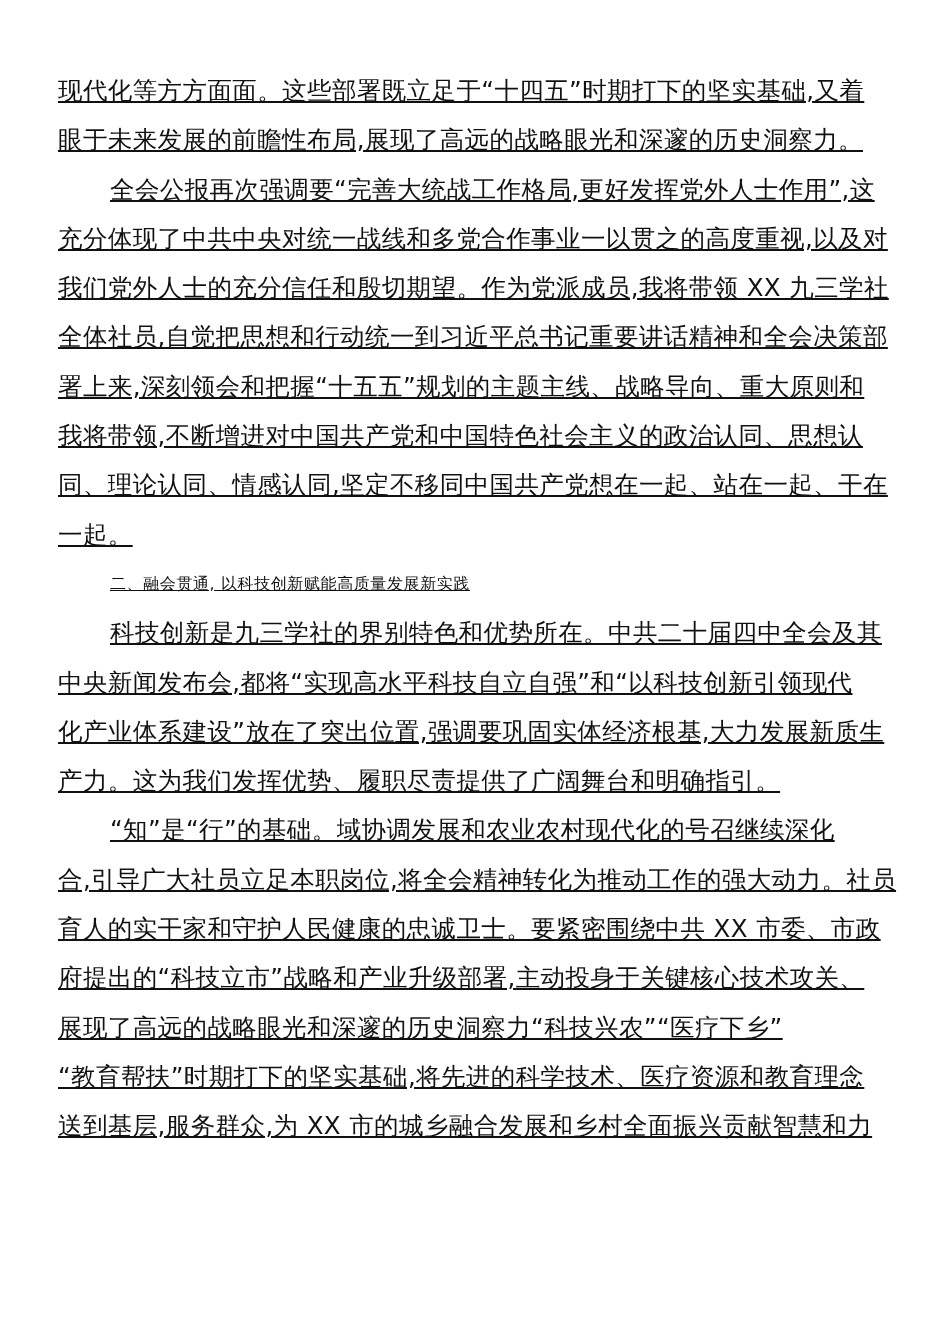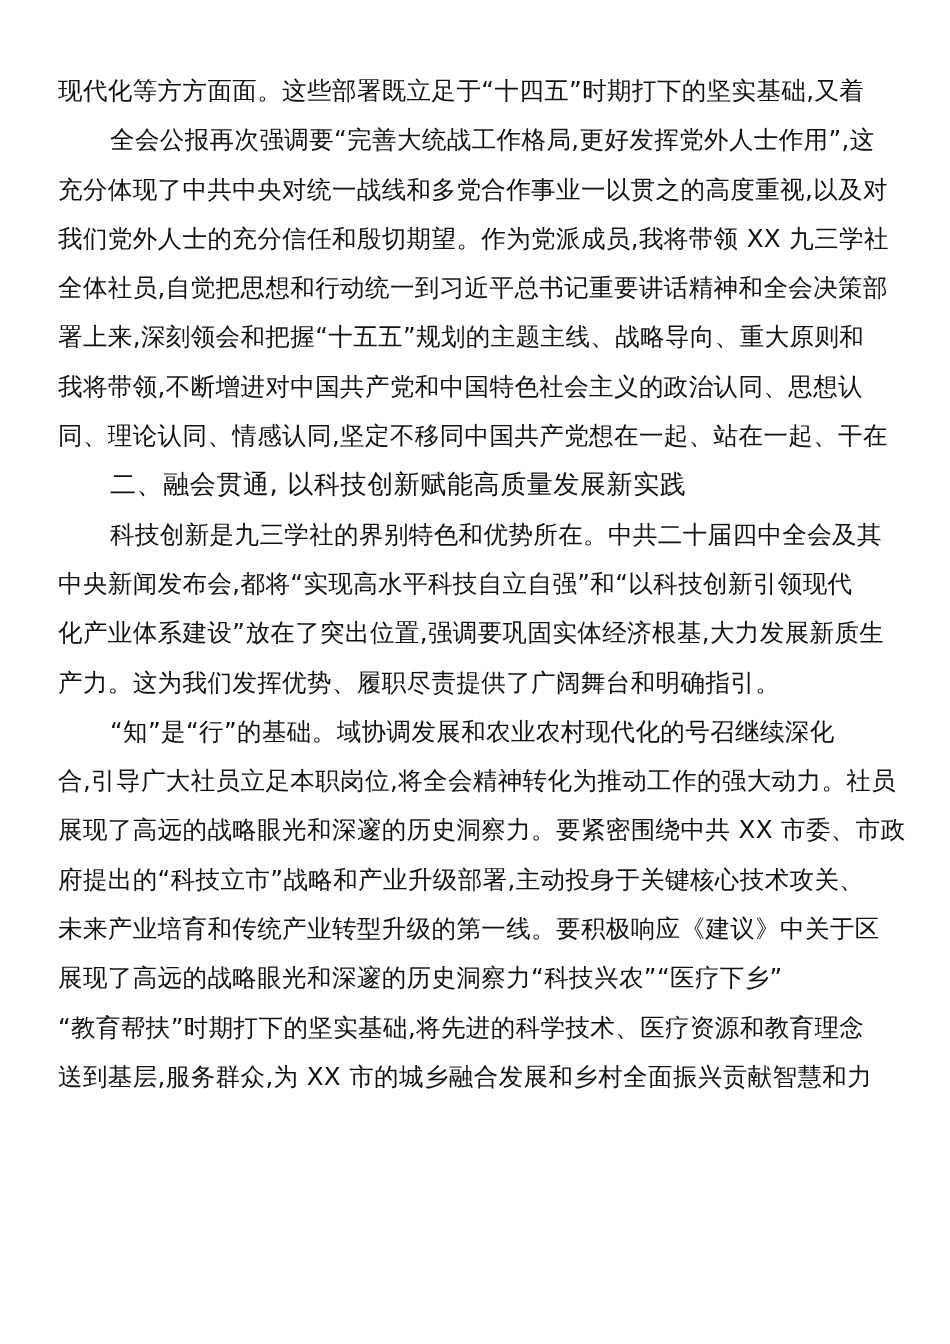--- a/index.html
+++ b/index.html
@@ -13,55 +13,57 @@
       overflow: hidden;
       position: relative;
     }
     .page {
       position: absolute;
       left: 58px;
       top: 66px;
       width: 834px;
       color: #111111;
       font-family: "DejaVu Sans", sans-serif;
+      text-decoration: underline;
     }
     .line {
       height: 49.3px;
       line-height: 49.3px;
       font-size: 24.5px;
       white-space: nowrap;
       letter-spacing: 0.4px;
       overflow: visible;
     }
     .indent {
       padding-left: 52px;
     }
     .heading {
-      font-size: 26px;
+      font-size: 16px;
       letter-spacing: 0.6px;
     }
   </style>
 </head>
 <body>
 
 <div class="page">
   <div class="line">现代化等方方面面。这些部署既立足于“十四五”时期打下的坚实基础,又着</div>
+  <div class="line">眼于未来发展的前瞻性布局,展现了高远的战略眼光和深邃的历史洞察力。</div>
   <div class="line indent">全会公报再次强调要“完善大统战工作格局,更好发挥党外人士作用”,这</div>
   <div class="line">充分体现了中共中央对统一战线和多党合作事业一以贯之的高度重视,以及对</div>
   <div class="line">我们党外人士的充分信任和殷切期望。作为党派成员,我将带领 XX 九三学社</div>
   <div class="line">全体社员,自觉把思想和行动统一到习近平总书记重要讲话精神和全会决策部</div>
   <div class="line">署上来,深刻领会和把握“十五五”规划的主题主线、战略导向、重大原则和</div>
   <div class="line">我将带领,不断增进对中国共产党和中国特色社会主义的政治认同、思想认</div>
   <div class="line">同、理论认同、情感认同,坚定不移同中国共产党想在一起、站在一起、干在</div>
+  <div class="line">一起。</div>
   <div class="line indent heading">二、融会贯通, 以科技创新赋能高质量发展新实践</div>
   <div class="line indent">科技创新是九三学社的界别特色和优势所在。中共二十届四中全会及其</div>
   <div class="line">中央新闻发布会,都将“实现高水平科技自立自强”和“以科技创新引领现代</div>
   <div class="line">化产业体系建设”放在了突出位置,强调要巩固实体经济根基,大力发展新质生</div>
   <div class="line">产力。这为我们发挥优势、履职尽责提供了广阔舞台和明确指引。</div>
   <div class="line indent">“知”是“行”的基础。域协调发展和农业农村现代化的号召继续深化</div>
   <div class="line">合,引导广大社员立足本职岗位,将全会精神转化为推动工作的强大动力。社员</div>
-  <div class="line">展现了高远的战略眼光和深邃的历史洞察力。要紧密围绕中共 XX 市委、市政</div>
+  <div class="line">育人的实干家和守护人民健康的忠诚卫士。要紧密围绕中共 XX 市委、市政</div>
   <div class="line">府提出的“科技立市”战略和产业升级部署,主动投身于关键核心技术攻关、</div>
-  <div class="line">未来产业培育和传统产业转型升级的第一线。要积极响应《建议》中关于区</div>
   <div class="line">展现了高远的战略眼光和深邃的历史洞察力“科技兴农”“医疗下乡”</div>
   <div class="line">“教育帮扶”时期打下的坚实基础,将先进的科学技术、医疗资源和教育理念</div>
   <div class="line">送到基层,服务群众,为 XX 市的城乡融合发展和乡村全面振兴贡献智慧和力</div>
 </div>
 
 </body></html>

